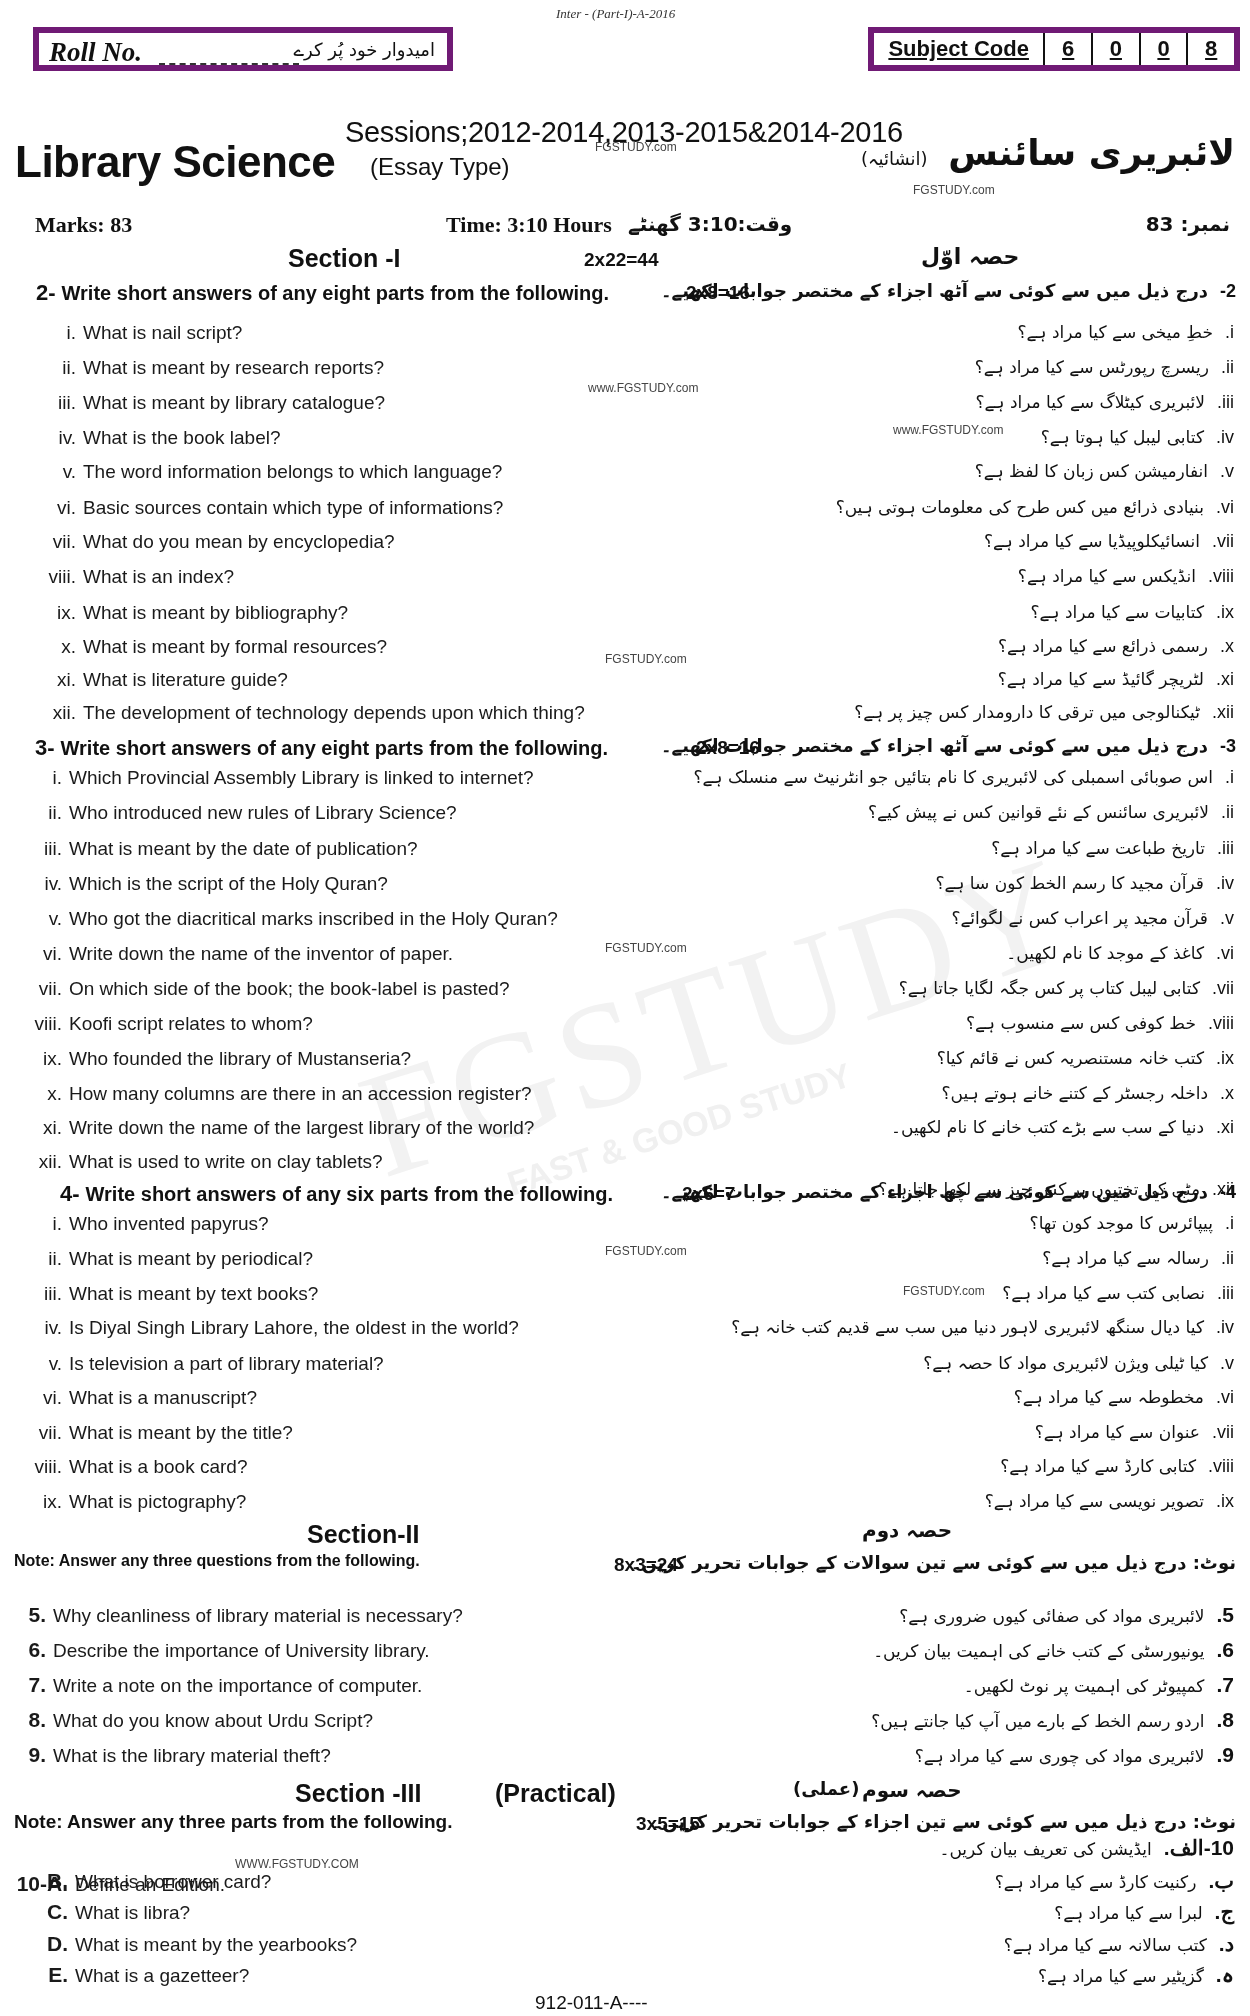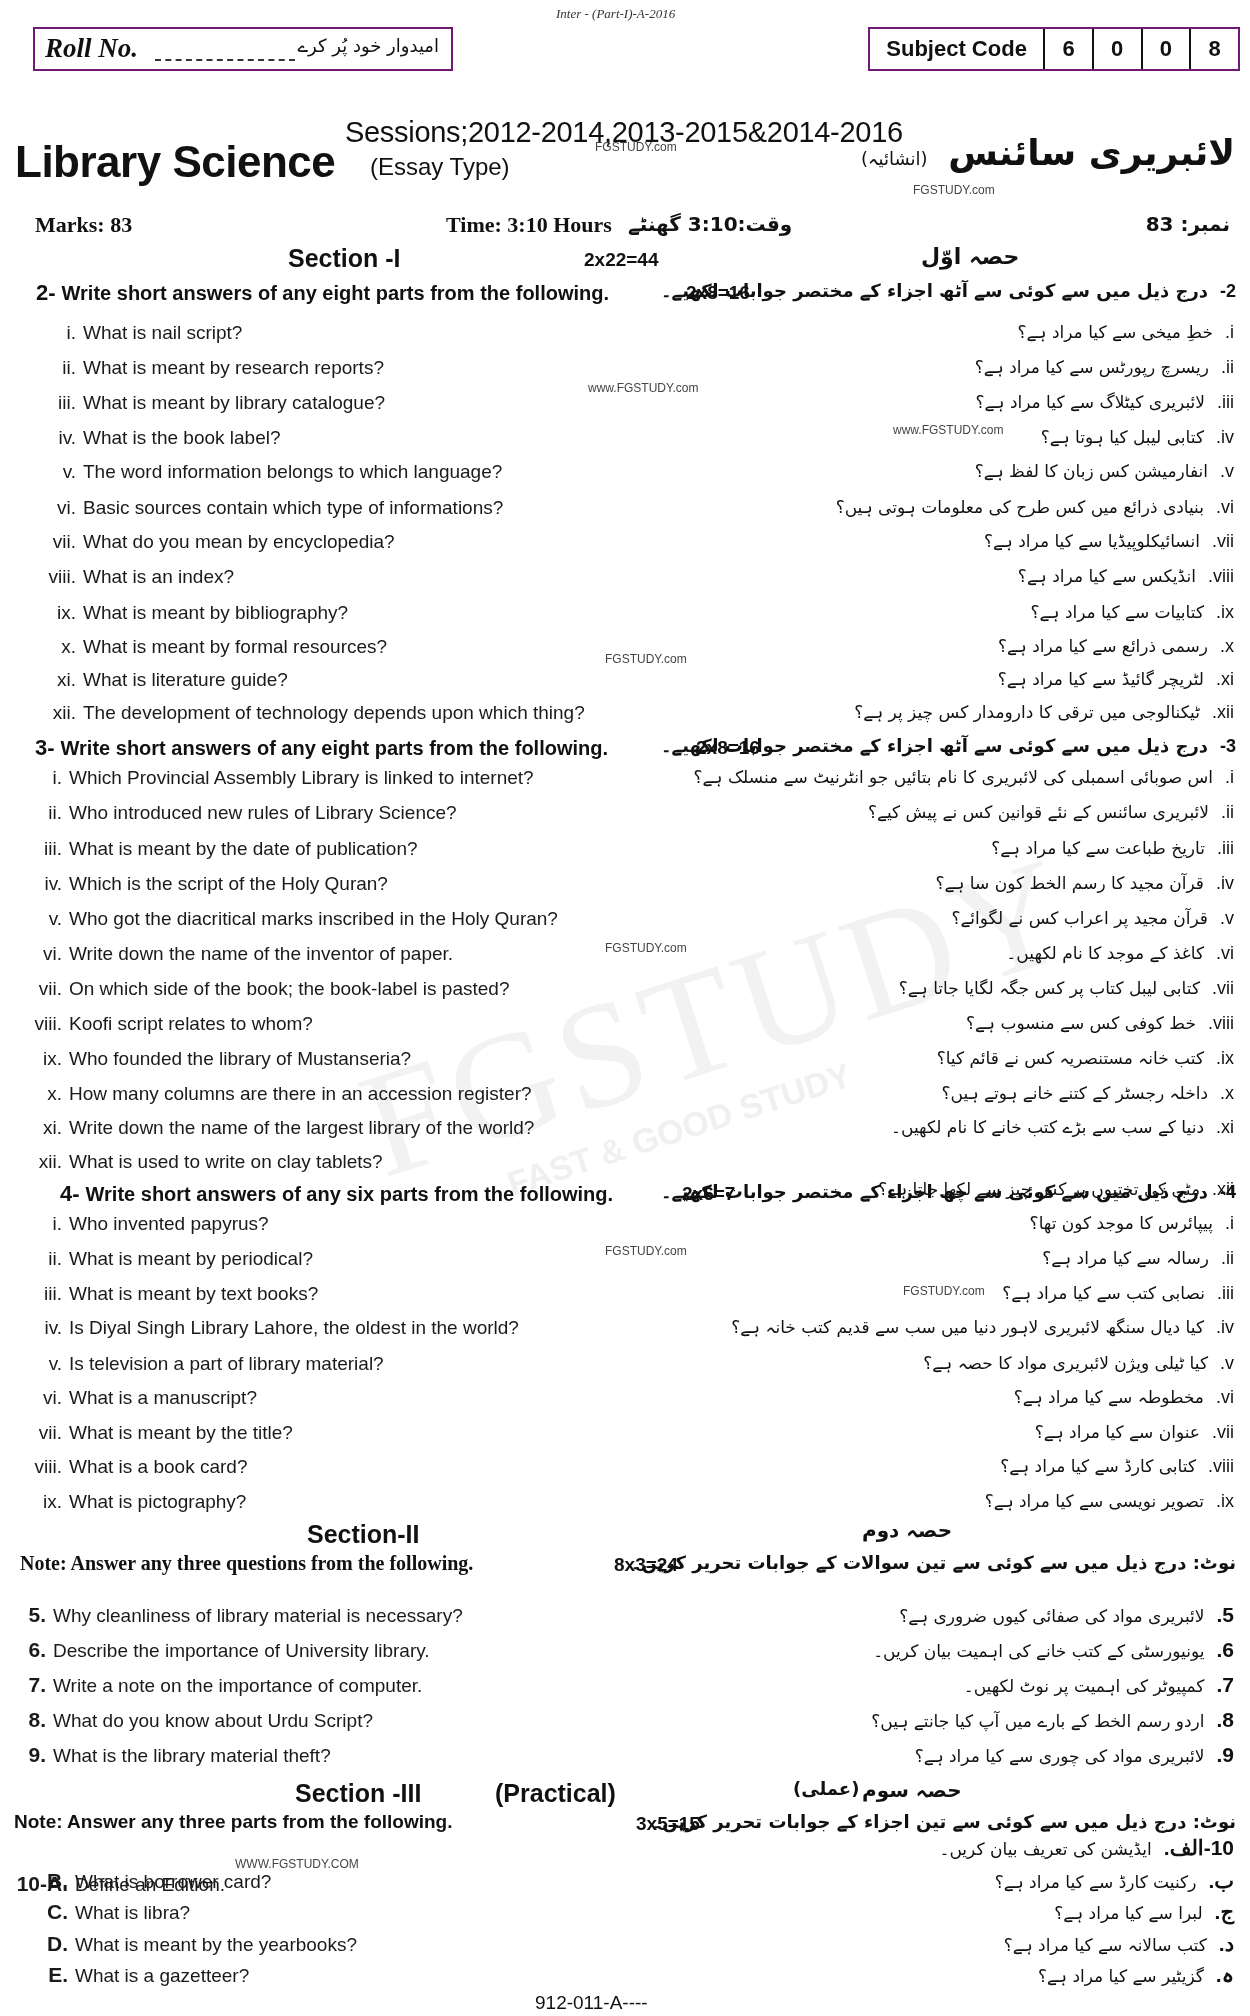--- a/index.html
+++ b/index.html
@@ -1,19 +1,19 @@
 <!DOCTYPE html>
 <html><head>
 <meta charset="utf-8">
 <style>
   html, body { margin:0; padding:0; background:#ffffff; }
   body { width:1250px; height:2016px; position:relative; overflow:hidden; color:#111; font-family:"Liberation Sans", sans-serif; }
   .abs { position:absolute; white-space:nowrap; }
   .serif { font-family:"Liberation Serif", serif; }
-  .box { position:absolute; border:2px solid #701a75; box-sizing:border-box; }
+  .box { position:absolute; border:6px solid #701a75; box-sizing:border-box;text-decoration:underline; }
   .rollbox { left:33px; top:27px; width:420px; height:44px; }
   .rollbox .lbl { position:absolute; left:10px; top:4px; font-size:27px; font-style:italic; font-weight:bold; }
   .rollbox .line { position:absolute; left:120px; top:30px; width:140px; border-bottom:2px dashed #333; }
   .rollbox .ur { position:absolute; right:12px; top:6px; font-size:18px; direction:rtl; font-family:"DejaVu Sans", sans-serif; }
   .codebox { left:868px; top:27px; width:372px; height:44px; display:flex; }
   .codebox .c { border-left:2px solid #111; display:flex; align-items:center; justify-content:center; font-weight:bold; font-size:22px; }
   .codebox .c:first-child { border-left:none; width:178px; }
   .codebox .d { width:48px; }
   .topnote { left:556px; top:6px; font-size:13px; font-style:italic; color:#333; }
   .sessions { left:345px; top:116px; font-size:29px; font-weight:normal; letter-spacing:-0.3px; }
@@ -158,21 +158,21 @@
       <div class="abs q" style="left: 10px; top: 1422px;"><span class="num" style="width: 52px; margin-right: 7px;">vii.</span><span>What is meant by the title?</span></div>
       <div class="abs ur" style="right: 16px; top: 1422px;"><span class="urnum">vii.</span><span>عنوان سے کیا مراد ہے؟</span></div>
       <div class="abs q" style="left: 10px; top: 1456px;"><span class="num" style="width: 52px; margin-right: 7px;">viii.</span><span>What is a book card?</span></div>
       <div class="abs ur" style="right: 16px; top: 1456px;"><span class="urnum">viii.</span><span>کتابی کارڈ سے کیا مراد ہے؟</span></div>
       <div class="abs q" style="left: 10px; top: 1491px;"><span class="num" style="width: 52px; margin-right: 7px;">ix.</span><span>What is pictography?</span></div>
       <div class="abs ur" style="right: 16px; top: 1491px;"><span class="urnum">ix.</span><span>تصویر نویسی سے کیا مراد ہے؟</span></div>
     </div>
 
   <div class="abs sec" style="left:307px;top:1520px;">Section-II</div>
   <div class="abs ur urhead" style="left:862px;top:1518px;font-size:20px;">حصہ دوم</div>
-  <div class="abs qhead" style="left:20px;top:1552px;font-size:20px;font-family:Liberation Serif, serif;">Note:  Answer any three questions from the following.</div>
+  <div class="abs qhead" style="left:14px;top:1552px;font-size:16px;">Note:  Answer any three questions from the following.</div>
   <div class="abs marks" style="left:614px;top:1554px;">8x3=24</div>
   <div class="abs ur urhead" style="right:14px;top:1552px;">نوٹ: درج ذیل میں سے کوئی سے تین سوالات کے جوابات تحریر کریں۔</div>
   <div id="s2">
       <div class="abs q" style="left: 14px; top: 1603px;"><span class="num" style="width: 32px; margin-right: 7px; font-weight: bold; font-size: 21px;">5.</span><span>Why cleanliness of library material is necessary?</span></div>
       <div class="abs ur" style="right: 16px; top: 1603px;"><span class="urnum" style="font-weight: bold; font-size: 21px;">5.</span><span>لائبریری مواد کی صفائی کیوں ضروری ہے؟</span></div>
       <div class="abs q" style="left: 14px; top: 1638px;"><span class="num" style="width: 32px; margin-right: 7px; font-weight: bold; font-size: 21px;">6.</span><span>Describe the importance of University library.</span></div>
       <div class="abs ur" style="right: 16px; top: 1638px;"><span class="urnum" style="font-weight: bold; font-size: 21px;">6.</span><span>یونیورسٹی کے کتب خانے کی اہمیت بیان کریں۔</span></div>
       <div class="abs q" style="left: 14px; top: 1673px;"><span class="num" style="width: 32px; margin-right: 7px; font-weight: bold; font-size: 21px;">7.</span><span>Write a note on the importance of computer.</span></div>
       <div class="abs ur" style="right: 16px; top: 1673px;"><span class="urnum" style="font-weight: bold; font-size: 21px;">7.</span><span>کمپیوٹر کی اہمیت پر نوٹ لکھیں۔</span></div>
       <div class="abs q" style="left: 14px; top: 1708px;"><span class="num" style="width: 32px; margin-right: 7px; font-weight: bold; font-size: 21px;">8.</span><span>What do you know about Urdu Script?</span></div>

